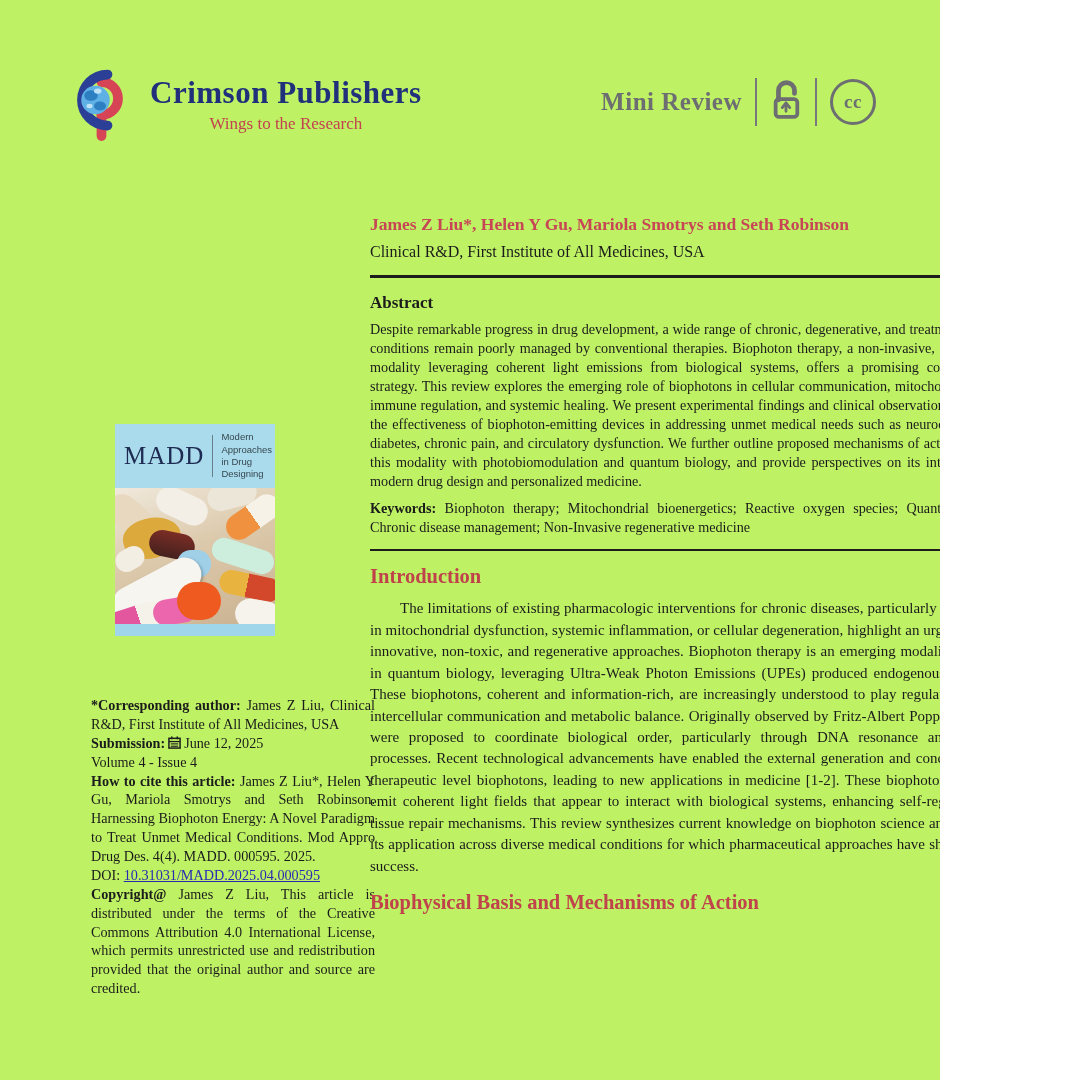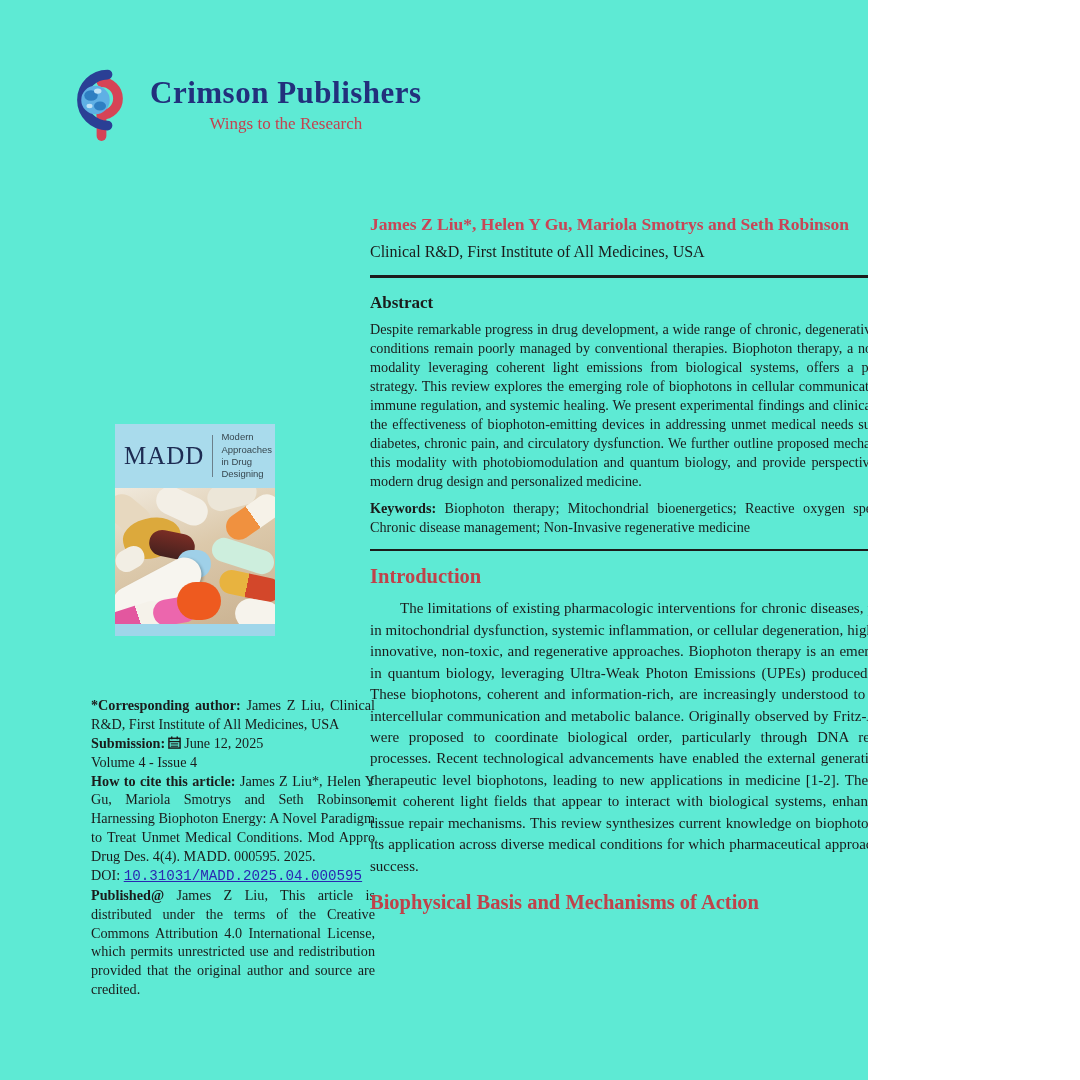--- a/index.html
+++ b/index.html
@@ -1,16 +1,16 @@
 <!DOCTYPE html>
 <html><head>
 <meta charset="utf-8">
 <style>
   html,body{margin:0;padding:0;}
-  .page{position:relative;width:868px;height:1080px;overflow:hidden;background:#5eead4;
+  .page{position:relative;width:940px;height:1080px;overflow:hidden;background:#bef264;
         font-family:"Liberation Serif",serif;color:#1b1b1b;}
 
   
   .logo{position:absolute;left:62px;top:64px;display:flex;gap:12px;align-items:flex-start;}
   .logo-mark{width:76px;height:78px;}
   .logo-text{padding-top:13px;}
   .logo-name{font-size:31px;font-weight:bold;color:#22307c;letter-spacing:.5px;line-height:1.05;}
   .logo-tagline{font-size:17px;color:#c4414f;text-align:center;margin-top:4px;}
   .header-right{position:absolute;right:64px;top:78px;display:flex;align-items:center;gap:13px;color:#6d6e71;}
   .mini-review{font-size:25px;font-weight:bold;letter-spacing:.5px;}
@@ -27,21 +27,21 @@
   .cover-sub{font-size:9.5px;color:#37474f;line-height:1.3;font-family:"Liberation Sans",sans-serif;}
   .cover-photo{position:relative;height:136px;overflow:hidden;
                background:linear-gradient(160deg,#f0e9dc 0%,#dcc9ab 45%,#c9b190 100%);}
   .cover-bottom{height:12px;background:#9fd6ea;}
   .pill{position:absolute;border-radius:999px;}
 
   .side-info{position:absolute;left:63px;top:696px;width:284px;font-size:14.2px;line-height:1.33;text-align:justify;margin-left:28px;}
   .side-info p{margin:0;}
   .mt14{margin-top:14px;} .mt16{margin-top:16px;}
   .cal{display:inline-block;width:13px;height:13px;margin:0 3px -1px 3px;}
-  .doi-link{color:#2929b2;font-family:Liberation Mono, monospace;}
+  .doi-link{color:#2929b2;}
   b{font-weight:bold;}
 
   
   .main{position:absolute;left:370px;top:192px;width:645px;}
   .title{font-size:28px;font-weight:bold;text-align:center;line-height:1.5;color:#111;}
   .title span{display:block;}
   .authors{margin-top:22px;font-size:17.5px;font-weight:bold;color:#c84556;}
   .affiliation{margin-top:8px;font-size:16px;}
   .rule{height:2.5px;background:#1c1c1c;margin-top:14px;}
   .abs-head{margin-top:15px;font-size:17px;font-weight:bold;}
@@ -68,20 +68,35 @@
         <ellipse cx="47" cy="36" rx="5" ry="3.5" fill="#bfe2f6"></ellipse>
         <ellipse cx="36" cy="56" rx="4" ry="3" fill="#bfe2f6"></ellipse>
       </svg>
     </div>
     <div class="logo-text">
       <div class="logo-name">Crimson Publishers</div>
       <div class="logo-tagline">Wings to the Research</div>
     </div>
   </div>
 
+  <div class="header-right">
+    <div class="mini-review">Mini Review</div>
+    <div class="vdiv"></div>
+    <div>
+      <svg viewBox="0 0 34 44" width="32" height="42">
+        <path d="M9 22 L9 12 A8.5 8.5 0 0 1 26 12 L26 15" stroke="#6d6e71" stroke-width="5" fill="none" stroke-linecap="round"></path>
+        <rect x="6" y="21" width="23" height="19" rx="3.5" fill="none" stroke="#6d6e71" stroke-width="4"></rect>
+        <path d="M17 26 l0 8 m-4 -4 l4 -5 l4 5" stroke="#6d6e71" stroke-width="3" fill="none" stroke-linecap="round" stroke-linejoin="round"></path>
+      </svg>
+    </div>
+    <div class="vdiv"></div>
+    <div class="cc-badge">
+      <span>cc</span>
+    </div>
+  </div>
 
 
   <div class="cover">
     <div class="cover-top">
       <div class="cover-abbr">MADD</div>
       <div class="cover-div"></div>
       <div class="cover-sub">Modern Approaches in Drug Designing</div>
     </div>
     <div class="cover-photo">
       <div class="pill" style="left:-10px;top:12px;width:48px;height:30px;background:#e7d8bf;transform:rotate(40deg);"></div>
@@ -114,21 +129,21 @@
           <line x1="3" y1="8.5" x2="11" y2="8.5" stroke="#1b1b1b" stroke-width="1.2"></line>
           <line x1="3" y1="11" x2="11" y2="11" stroke="#1b1b1b" stroke-width="1.2"></line>
         </svg><span>June 12, 2025</span></p>
 
 
     <p class="mt16">Volume 4 - Issue 4</p>
 
     <p class="mt16"><b>How to cite this article:</b><span> James Z Liu*, Helen Y Gu, Mariola Smotrys and Seth Robinson. Harnessing Biophoton Energy: A Novel Paradigm to Treat Unmet Medical Conditions. Mod Appro Drug Des. 4(4). MADD. 000595. 2025.</span><br>
       <span>DOI: </span><a href="#" class="doi-link">10.31031/MADD.2025.04.000595</a></p>
 
-    <p class="mt16"><b>Published@</b><span> James Z Liu, This article is distributed under the terms of the Creative Commons Attribution 4.0 International License, which permits unrestricted use and redistribution provided that the original author and source are credited.</span></p>
+    <p class="mt16"><b>Copyright@</b><span> James Z Liu, This article is distributed under the terms of the Creative Commons Attribution 4.0 International License, which permits unrestricted use and redistribution provided that the original author and source are credited.</span></p>
   </div>
 
   <div class="main">
     <div class="authors">James Z Liu*, Helen Y Gu, Mariola Smotrys and Seth Robinson</div>
     <div class="affiliation">Clinical R&amp;D, First Institute of All Medicines, USA</div>
     <div class="rule"></div>
     <div class="abs-head">Abstract</div>
     <div class="abs-text">Despite remarkable progress in drug development, a wide range of chronic, degenerative, and treatment-resistant conditions remain poorly managed by conventional therapies. Biophoton therapy, a non-invasive, energy-based modality leveraging coherent light emissions from biological systems, offers a promising complementary strategy. This review explores the emerging role of biophotons in cellular communication, mitochondrial repair, immune regulation, and systemic healing. We present experimental findings and clinical observations suggesting the effectiveness of biophoton-emitting devices in addressing unmet medical needs such as neurodegeneration, diabetes, chronic pain, and circulatory dysfunction. We further outline proposed mechanisms of action, compare this modality with photobiomodulation and quantum biology, and provide perspectives on its integration into modern drug design and personalized medicine.</div>
     <div class="keywords"><b>Keywords:</b><span> Biophoton therapy; Mitochondrial bioenergetics; Reactive oxygen species; Quantum biology; Chronic disease management; Non-Invasive regenerative medicine</span></div>
     <div class="rule2"></div>

